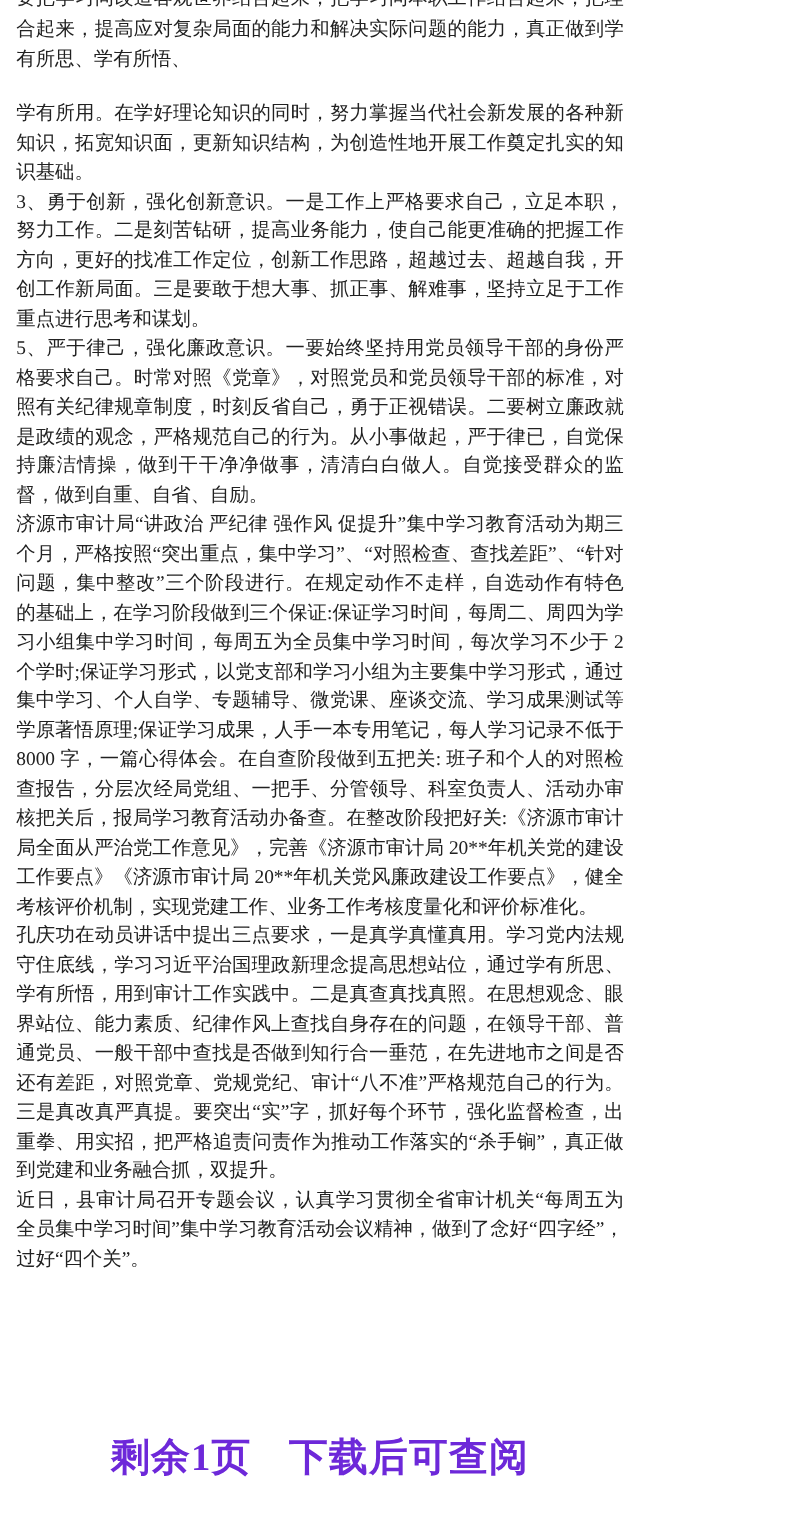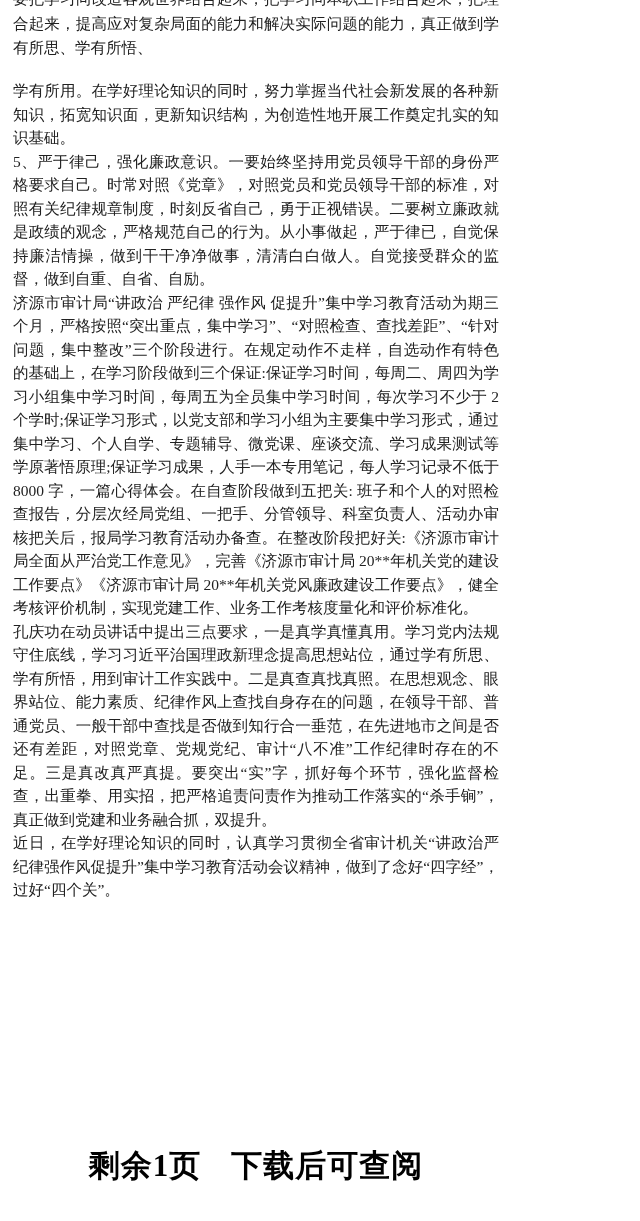--- a/index.html
+++ b/index.html
@@ -55,23 +55,24 @@
 
 <div class="page">
   <div class="content" style="color: rgb(33, 33, 33);">
 
     <div class="clipped-line">
       <span>要把学习同改造客观世界结合起来，把学习同本职工作结合起来，把理论学习与实践锻炼结</span>
     </div>
 
     <p class="para">合起来，提高应对复杂局面的能力和解决实际问题的能力，真正做到学有所思、学有所悟、</p>
     <p class="para gap-top">学有所用。在学好理论知识的同时，努力掌握当代社会新发展的各种新知识，拓宽知识面，更新知识结构，为创造性地开展工作奠定扎实的知识基础。</p>
+    <p class="para">3、勇于创新，强化创新意识。一是工作上严格要求自己，立足本职，努力工作。二是刻苦钻研，提高业务能力，使自己能更准确的把握工作方向，更好的找准工作定位，创新工作思路，超越过去、超越自我，开创工作新局面。三是要敢于想大事、抓正事、解难事，坚持立足于工作重点进行思考和谋划。</p>
     <p class="para">5、严于律己，强化廉政意识。一要始终坚持用党员领导干部的身份严格要求自己。时常对照《党章》，对照党员和党员领导干部的标准，对照有关纪律规章制度，时刻反省自己，勇于正视错误。二要树立廉政就是政绩的观念，严格规范自己的行为。从小事做起，严于律已，自觉保持廉洁情操，做到干干净净做事，清清白白做人。自觉接受群众的监督，做到自重、自省、自励。</p>
     <p class="para">济源市审计局“讲政治 严纪律 强作风 促提升”集中学习教育活动为期三个月，严格按照“突出重点，集中学习”、“对照检查、查找差距”、“针对问题，集中整改”三个阶段进行。在规定动作不走样，自选动作有特色的基础上，在学习阶段做到三个保证:保证学习时间，每周二、周四为学习小组集中学习时间，每周五为全员集中学习时间，每次学习不少于 2 个学时;保证学习形式，以党支部和学习小组为主要集中学习形式，通过集中学习、个人自学、专题辅导、微党课、座谈交流、学习成果测试等学原著悟原理;保证学习成果，人手一本专用笔记，每人学习记录不低于 8000 字，一篇心得体会。在自查阶段做到五把关: 班子和个人的对照检查报告，分层次经局党组、一把手、分管领导、科室负责人、活动办审核把关后，报局学习教育活动办备查。在整改阶段把好关:《济源市审计局全面从严治党工作意见》，完善《济源市审计局 20**年机关党的建设工作要点》《济源市审计局 20**年机关党风廉政建设工作要点》，健全考核评价机制，实现党建工作、业务工作考核度量化和评价标准化。</p>
-    <p class="para">孔庆功在动员讲话中提出三点要求，一是真学真懂真用。学习党内法规守住底线，学习习近平治国理政新理念提高思想站位，通过学有所思、学有所悟，用到审计工作实践中。二是真查真找真照。在思想观念、眼界站位、能力素质、纪律作风上查找自身存在的问题，在领导干部、普通党员、一般干部中查找是否做到知行合一垂范，在先进地市之间是否还有差距，对照党章、党规党纪、审计“八不准”工作纪律时存在的不足。三是真改真严真提。要突出“实”字，抓好每个环节，强化监督检查，出重拳、用实招，把严格追责问责作为推动工作落实的“杀手锏”，真正做到党建和业务融合抓，双提升。</p>
-    <p class="para">近日，在学好理论知识的同时，认真学习贯彻全省审计机关“讲政治严纪律强作风促提升”集中学习教育活动会议精神，做到了念好“四字经”，过好“四个关”。</p>
+    <p class="para">孔庆功在动员讲话中提出三点要求，一是真学真懂真用。学习党内法规守住底线，学习习近平治国理政新理念提高思想站位，通过学有所思、学有所悟，用到审计工作实践中。二是真查真找真照。在思想观念、眼界站位、能力素质、纪律作风上查找自身存在的问题，在领导干部、普通党员、一般干部中查找是否做到知行合一垂范，在先进地市之间是否还有差距，对照党章、党规党纪、审计“八不准”严格规范自己的行为。三是真改真严真提。要突出“实”字，抓好每个环节，强化监督检查，出重拳、用实招，把严格追责问责作为推动工作落实的“杀手锏”，真正做到党建和业务融合抓，双提升。</p>
+    <p class="para">近日，县审计局召开专题会议，认真学习贯彻全省审计机关“每周五为全员集中学习时间”集中学习教育活动会议精神，做到了念好“四字经”，过好“四个关”。</p>
 
   </div>
 
-  <div class="footer" style="color: #000000;">
+  <div class="footer" style="color: #6d28d9;">
     <span>剩余1页</span><span class="sep"></span><span>下载后可查阅</span>
   </div>
 </div>
 
 </body></html>

